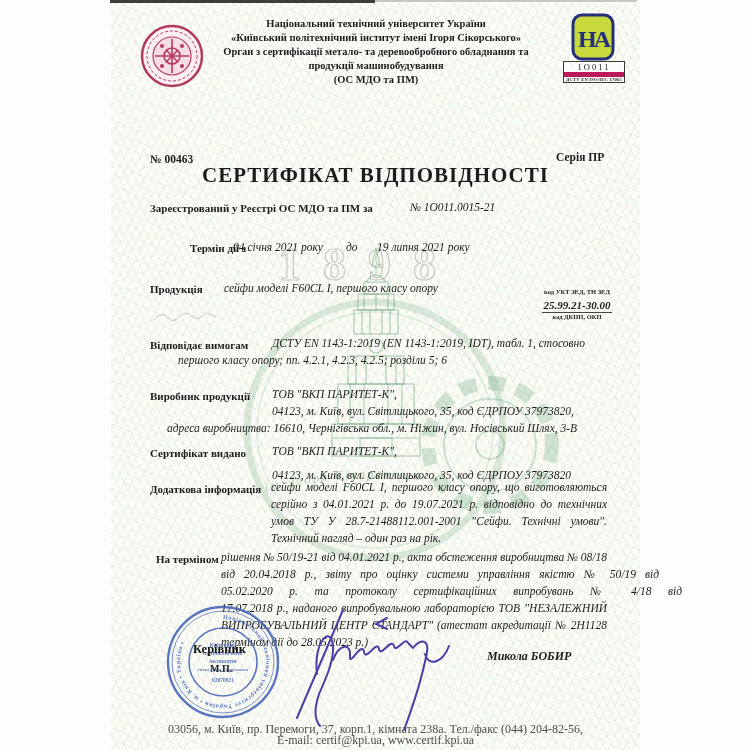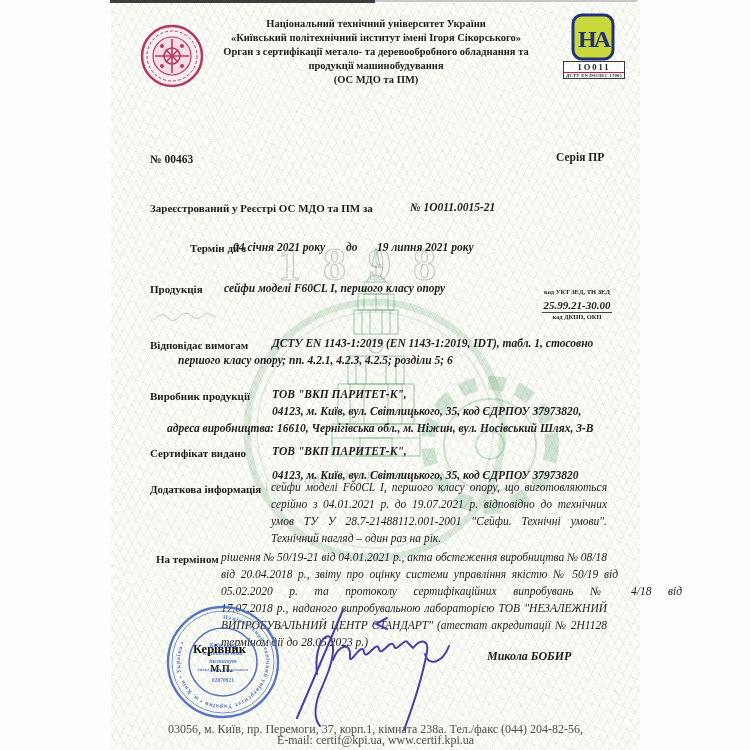--- a/index.html
+++ b/index.html
@@ -9,33 +9,33 @@
   
   #paper{position:absolute;left:111px;top:3px;width:529px;height:747px;
     background:
       repeating-linear-gradient(63deg, rgba(120,185,140,0.13) 0 1px, transparent 1px 7px),
       repeating-linear-gradient(-63deg, rgba(120,185,140,0.13) 0 1px, transparent 1px 7px),
       repeating-linear-gradient(23deg, rgba(215,120,150,0.09) 0 1px, transparent 1px 10px),
       repeating-linear-gradient(-21deg, rgba(140,160,215,0.07) 0 1px, transparent 1px 12px),
       #fdfdf8;}
   .hline{width:400px;left:176px;text-align:center;font-weight:bold;font-size:10.5px;line-height:14px;}
   .label{font-weight:bold;font-size:11px;}
-  .val{font-weight:bold;font-style:italic;font-size:11.5px;white-space:nowrap;}
+  .val{font-weight:normal;font-style:italic;font-size:11.5px;white-space:nowrap;}
   .valw{font-weight:normal;font-style:italic;font-size:11.5px;}
   .j{text-align:justify;text-align-last:justify;white-space:normal;}
   #title{left:111px;width:529px;text-align:center;font-size:21px;font-weight:bold;letter-spacing:1px;top:163px;}
   #wm-year{left:278px;top:238px;font-size:46px;letter-spacing:22px;color:rgba(255,255,255,0.05);-webkit-text-stroke:1.2px rgba(140,140,140,0.45);font-weight:bold;}
   .tiny{font-size:6.5px;font-weight:bold;}
   #codes{left:524px;top:288px;width:106px;text-align:center;}
   #codes .cv{font-size:11px;font-weight:bold;font-style:italic;border-bottom:1px solid #444;display:inline-block;padding:0 2px 1px 2px;}
   #footer1,#footer2{left:111px;width:529px;text-align:center;font-size:12px;color:#4c4c4c;}
   .scanline1{left:110px;top:0;width:265px;height:3px;background:#3d3d3d;}
   .scanline2{left:375px;top:0;width:262px;height:2px;background:#9a9a9a;opacity:.55;}
   #acc-box{left:563px;top:61px;width:60px;border:1px solid #3a3a3a;text-align:center;background:rgba(255,255,255,0.5);}
-  #acc-num{font-size:8.5px;font-weight:bold;letter-spacing:2px;border-bottom:1px solid #be185d;}
+  #acc-num{font-size:8.5px;font-weight:normal;letter-spacing:2px;border-bottom:5px solid #be185d;}
   #acc-std{font-size:4.6px;font-weight:bold;letter-spacing:0.2px;}
   #role-label{left:193px;top:642px;font-size:12.5px;font-weight:bold;color:#111;}
   #seal-note{left:210px;top:663px;font-size:10px;font-weight:bold;color:#222;}
   #sig-name{left:487px;top:649px;font-size:12px;font-weight:bold;font-style:italic;}
   svg{display:block;}
 </style>
 </head>
 <body>
 
 <div id="canvas">
@@ -120,20 +120,21 @@
     <rect x="2" y="2" width="40" height="44" rx="9" fill="#c9d83a" stroke="#25307a" stroke-width="3"></rect>
     <text x="22" y="34" text-anchor="middle" font-family="Liberation Serif, serif" font-weight="bold" font-size="24" letter-spacing="-3" fill="#25307a">НА</text>
   </svg>
   <div class="abs" id="acc-box">
     <div id="acc-num">1О011</div>
     <div id="acc-std">ДСТУ EN ISO/IEC 17065</div>
   </div>
 
   <div class="abs" style="left:150px;top:153px;font-size:11.5px;font-weight:bold;">№ 00463</div>
   <div class="abs" style="left:556px;top:151px;font-size:11.5px;font-weight:bold;">Серія ПР</div>
+  <div class="abs" id="title">СЕРТИФІКАТ ВІДПОВІДНОСТІ</div>
 
   <div class="abs label" style="left:150px;top:202px;">Зареєстрований у Реєстрі ОС МДО та ПМ за</div>
   <div class="abs val" style="left:410px;top:201px;">№ 1О011.0015-21</div>
 
   <div class="abs label" style="left:150px;top:242px;margin-left:40px;">Термін дії з</div>
   <div class="abs val" style="left:233px;top:241px;">04 січня 2021 року</div>
   <div class="abs val" style="left:346px;top:241px;">до</div>
   <div class="abs val" style="left:377px;top:241px;">19 липня 2021 року</div>
 
   <div class="abs label" style="left:150px;top:283px;">Продукція</div>
@@ -159,21 +160,21 @@
   <div class="abs val" style="left:272px;top:462px;margin-top:7px;">04123, м. Київ, вул. Світлицького, 35, код ЄДРПОУ 37973820</div>
 
   <div class="abs label" style="left:150px;top:483px;">Додаткова інформація</div>
   <div class="abs valw j" style="left:271px;top:481px;width:336px;">сейфи моделі F60CL I, першого класу опору, що виготовляються</div>
   <div class="abs valw j" style="left:271px;top:498px;width:336px;">серійно з 04.01.2021 р. до 19.07.2021 р. відповідно до технічних</div>
   <div class="abs valw j" style="left:271px;top:515px;width:336px;">умов ТУ У 28.7-21488112.001-2001 "Сейфи. Технічні умови".</div>
   <div class="abs valw" style="left:271px;top:532px;">Технічний нагляд – один раз на рік.</div>
 
   <div class="abs label" style="left:156px;top:553px;">На терміном</div>
   <div class="abs valw j" style="left:221px;top:551px;width:386px;">рішення № 50/19-21 від 04.01.2021 р., акта обстеження виробництва № 08/18</div>
-  <div class="abs valw j" style="left:221px;top:568px;width:397px;">від 20.04.2018 р., звіту про оцінку системи управління якістю № 50/19 від</div>
+  <div class="abs valw j" style="left:221px;top:568px;width:438px;">від 20.04.2018 р., звіту про оцінку системи управління якістю № 50/19 від</div>
   <div class="abs valw j" style="left:221px;top:585px;width:461px;">05.02.2020 р. та протоколу сертифікаційних випробувань № 4/18 від</div>
   <div class="abs valw j" style="left:221px;top:602px;width:386px;">17.07.2018 р., наданого випробувальною лабораторією ТОВ "НЕЗАЛЕЖНИЙ</div>
   <div class="abs valw j" style="left:221px;top:619px;width:386px;">ВИПРОБУВАЛЬНИЙ ЦЕНТР СТАНДАРТ" (атестат акредитації № 2Н1128</div>
   <div class="abs valw" style="left:221px;top:636px;">терміном дії до 28.05.2023 р.)</div>
 
   <svg class="abs" style="left:150px;top:306px;" width="70" height="22" viewBox="0 0 70 22">
     <path d="M4 14 q8 -10 14 -2 q5 6 12 -2 q6 -6 12 0 q6 6 14 -3 l10 4" fill="none" stroke="rgba(130,130,130,0.4)" stroke-width="1"></path>
   </svg>
 
   <svg class="abs" style="left:163px;top:602px;" width="120" height="120" viewBox="0 0 120 120">

